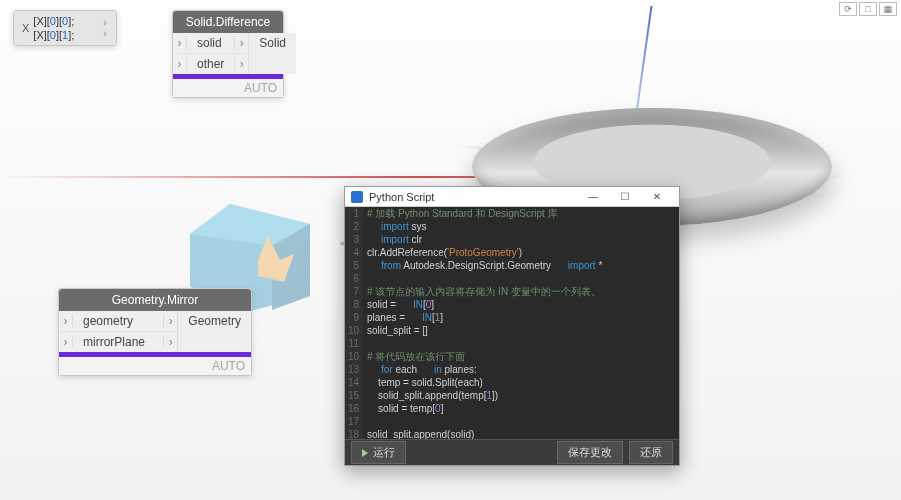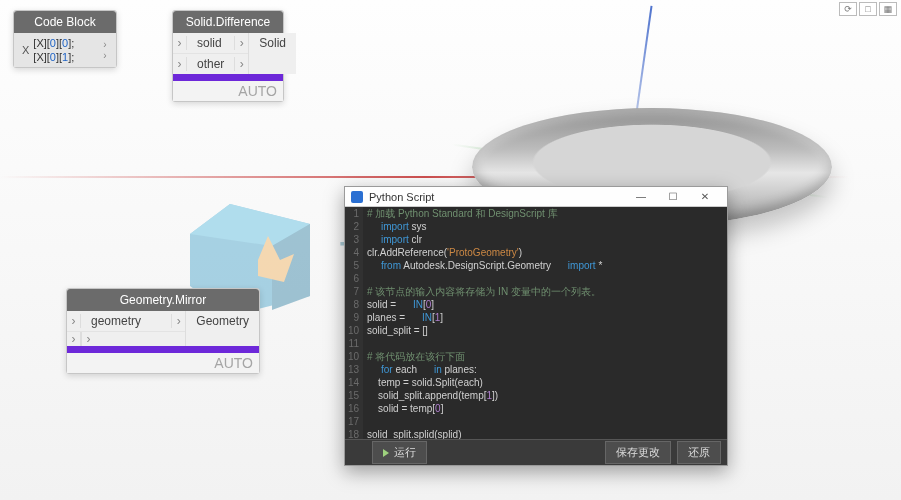--- a/index.html
+++ b/index.html
@@ -60,22 +60,22 @@
       display:flex; align-items:center;
       border-top:1px solid #e3e3e3;
       background:#efefef;
     }
     .node-row:first-child { border-top:none; }
     .port-label { flex:1; padding:3px 10px; color:#444; }
     .port { width:14px; display:flex; justify-content:center; color:#888; }
     .port.left { border-right:1px solid #ddd; }
     .port.right { border-left:1px solid #ddd; }
     .node-footer {
-      font-size:14px; color:#a5a5a5; text-align:right; padding:2px 6px;
-      background:#f3f3f3; border-top:7px solid #6d28d9;
+      font-size:12px; color:#a5a5a5; text-align:right; padding:2px 6px;
+      background:#f3f3f3; border-top:5px solid #6d28d9;
     }
     .node-outcol {
       display:flex; flex-direction:column; justify-content:center;
       background:#efefef; border-left:1px solid #ddd;
     }
     .node-outcol .port-label { padding:3px 10px; text-align:right; }
     
     
     .cb { left:13px; top:10px; width:104px; }
     .cb .node-body {
@@ -86,28 +86,28 @@
     .cb .cbx { color:#555; padding:0 4px; }
     .cb .code { flex:1; line-height:14px; white-space:pre; }
     .cb .code .br  { color:#333; }
     .cb .code .idx { color:#1e63c6; }
     .cb .port { color:#888; font-size:10px; }
     
     .sd { left:172px; top:10px; width:112px; }
     .sd .inouts { display:flex; }
     .sd .ins { flex:1; }
     
-    .gm { left:66px; top:288px; width:194px; }
+    .gm { left:58px; top:288px; width:194px; }
     .gm .inouts { display:flex; }
     .gm .ins { flex:1; }
     
     
     .pywin {
       position:absolute; left:344px; top:186px;
-      width:384px; height:280px;
+      width:336px; height:280px;
       background:#2a2a2a;
       border:1px solid #9a9a9a;
       box-shadow: 0 6px 18px rgba(0,0,0,0.35);
       display:flex; flex-direction:column;
     }
     .py-title {
       display:flex; align-items:center;
       background:#fefefe; border-bottom:1px solid #ccc;
       height:20px; padding:0 6px;
       font-size:11px; color:#333;
@@ -134,21 +134,21 @@
     .num { color:#b07fce; }
     .py-footer {
       display:flex; align-items:center;
       background:#3a3a3a; border-top:1px solid #555;
       height:26px; padding:0 6px; gap:6px;
     }
     .py-btn {
       background:#4d4d4d; color:#ddd; border:1px solid #666;
       font-size:11px; padding:3px 10px; cursor:default;
     }
-    .py-run { display:flex; align-items:center; gap:5px;margin-left:21px; }
+    .py-run { display:flex; align-items:center; gap:5px; }
     .py-run .tri { width:0; height:0; border-left:6px solid #9ed27e; border-top:4px solid transparent; border-bottom:4px solid transparent; }
     .py-footer .spacer { flex:1; }
     
     
     .toprt { position:absolute; right:4px; top:2px; display:flex; gap:2px; }
     .toprt .tb { width:18px; height:14px; border:1px solid #bbb; background:#fff; font-size:9px; display:flex; align-items:center; justify-content:center; color:#777;}
   </style>
 </head>
 <body>
 
@@ -167,21 +167,20 @@
   </svg>
   <div class="wm-text">TUISOFT</div>
 
   <div class="toprt">
     <div class="tb">⟳</div>
     <div class="tb">□</div>
     <div class="tb">▦</div>
   </div>
 
   <div class="node cb">
-    <div class="node-title">Code Block</div>
     <div class="node-body">
       <span class="cbx">X</span>
       <div class="code"><span class="br">[X][</span><span class="idx">0</span><span class="br">][</span><span class="idx">0</span><span class="br">];</span>
 <span class="br">[X][</span><span class="idx">0</span><span class="br">][</span><span class="idx">1</span><span class="br">];</span></div>
       <div style="display:flex;flex-direction:column;">
         <span class="port">›</span>
         <span class="port">›</span>
       </div>
     </div>
   </div>
@@ -212,20 +211,21 @@
     <div class="node-title">Geometry.Mirror</div>
     <div class="inouts">
       <div class="ins">
         <div class="node-row">
             <span class="port left">›</span>
             <span class="port-label">geometry</span>
             <span class="port right">›</span>
           </div>
         <div class="node-row">
             <span class="port left">›</span>
+            <span class="port-label">mirrorPlane</span>
             <span class="port right">›</span>
           </div>
       </div>
       <div class="node-outcol">
           <span class="port-label">Geometry</span>
         </div>
     </div>
     <div class="node-footer">AUTO</div>
   </div>
 
@@ -302,21 +302,21 @@
         <div class="py-line">
           <div class="py-ln">16</div>
           <div class="py-code">    solid = temp[<span class="num">0</span>]</div>
         </div>
         <div class="py-line">
           <div class="py-ln">17</div>
           <div class="py-code"></div>
         </div>
         <div class="py-line">
           <div class="py-ln">18</div>
-          <div class="py-code">solid_split.splid(splid)</div>
+          <div class="py-code">solid_split.append(solid)</div>
         </div>
       </div>
     <div class="py-footer">
       <div class="py-btn py-run">
         <span class="tri"></span>
         <span>运行</span>
       </div>
       <span class="spacer"></span>
       <div class="py-btn">保存更改</div>
       <div class="py-btn">还原</div>

